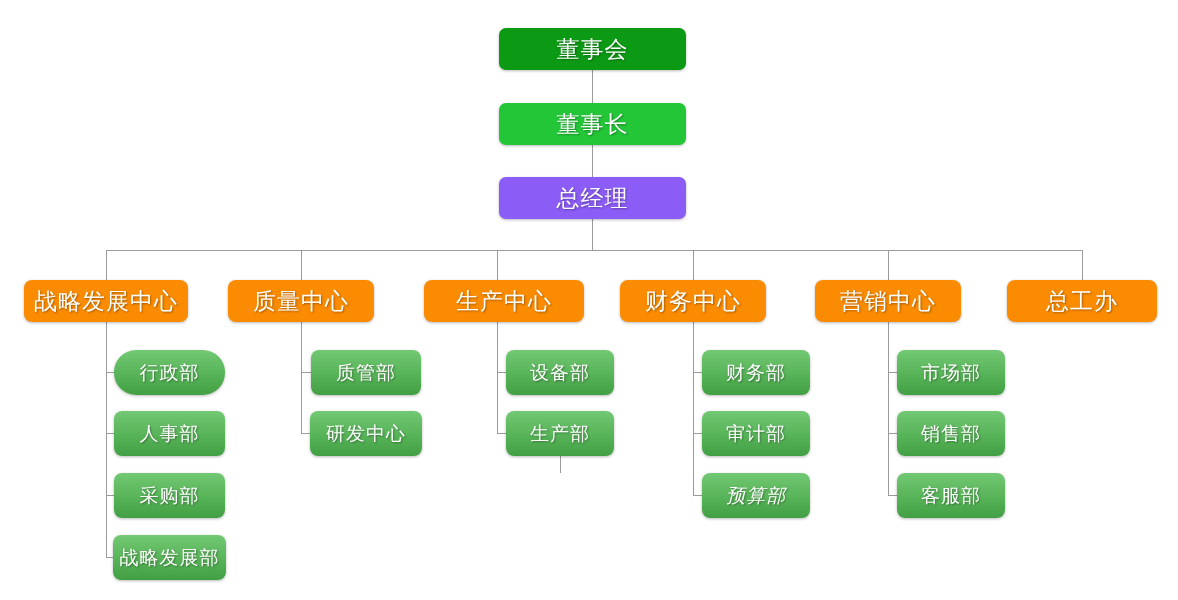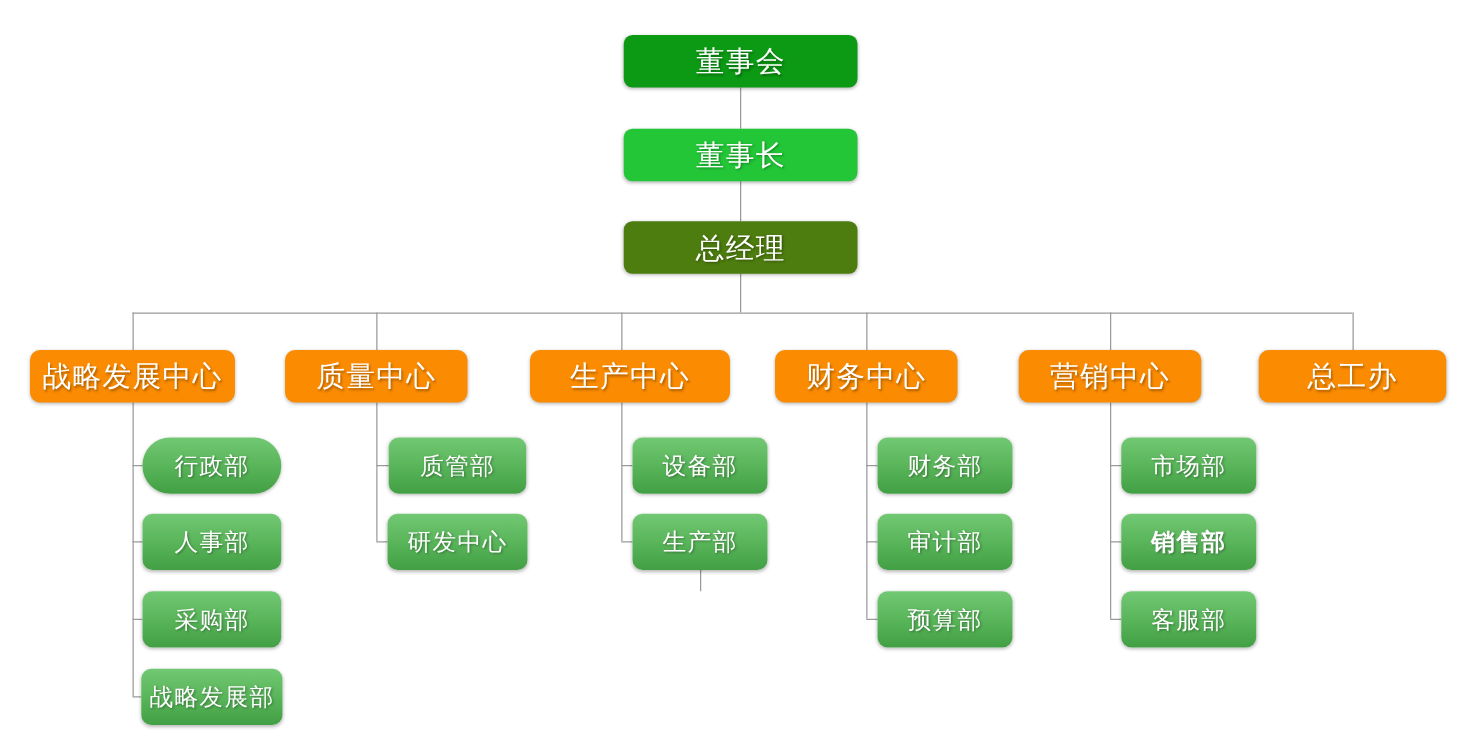--- a/index.html
+++ b/index.html
@@ -73,21 +73,21 @@
     font-size: 23px;
     letter-spacing: 1px;
     white-space: nowrap;
     border-radius: 7px;
     box-shadow: 0 1px 3px rgba(0,0,0,0.28);
     text-shadow: 1px 1px 2px rgba(0,0,0,0.35);
     box-sizing: border-box;
   }
   .lvl1 { background: #0c9a14; }
   .lvl2 { background: #22c637; }
-  .lvl3 { background: #4d7c0f; }
+  .lvl3 { background: #8b5cf6; }
   .center { background: #fb8b00; border-radius: 8px; }
   .dept {
     background: linear-gradient(to bottom, #72c873 0%, #57b358 55%, #429f44 100%);
     border-radius: 8px;
     font-size: 19px;
   }
 
   
   #b1 { left: 499px; top: 28px;  width: 187px; height: 42px; }
   #b2 { left: 499px; top: 103px; width: 187px; height: 42px; }
@@ -104,23 +104,23 @@
   #g12 { left: 114px; top: 411px; width: 111px; height: 45px; }
   #g13 { left: 114px; top: 473px; width: 111px; height: 45px; }
   #g14 { left: 113px; top: 535px; width: 113px; height: 45px; }
   #g21 { left: 311px; top: 350px; width: 110px; height: 45px; }
   #g22 { left: 310px; top: 411px; width: 112px; height: 45px; }
   #g31 { left: 506px; top: 350px; width: 108px; height: 45px; }
   #g32 { left: 506px; top: 411px; width: 108px; height: 45px; }
   #g33 { left: 504px; top: 473px; width: 116px; height: 45px; }
   #g41 { left: 702px; top: 350px; width: 108px; height: 45px; }
   #g42 { left: 702px; top: 411px; width: 108px; height: 45px; }
-  #g43 { left: 702px; top: 473px; width: 108px; height: 45px; }
+  #g43 { left: 702px; top: 473px; width: 108px; height: 45px; font-style: italic; }
   #g51 { left: 897px; top: 350px; width: 108px; height: 45px; }
-  #g52 { left: 897px; top: 411px; width: 108px; height: 45px; font-weight: bold; }
+  #g52 { left: 897px; top: 411px; width: 108px; height: 45px; }
   #g53 { left: 897px; top: 473px; width: 108px; height: 45px; }
 </style>
 </head>
 <body>
 
 <div class="canvas">
 
   <div id="c1" class="vline"></div>
   <div id="c2" class="vline"></div>
   <div id="c3" class="vline"></div>

